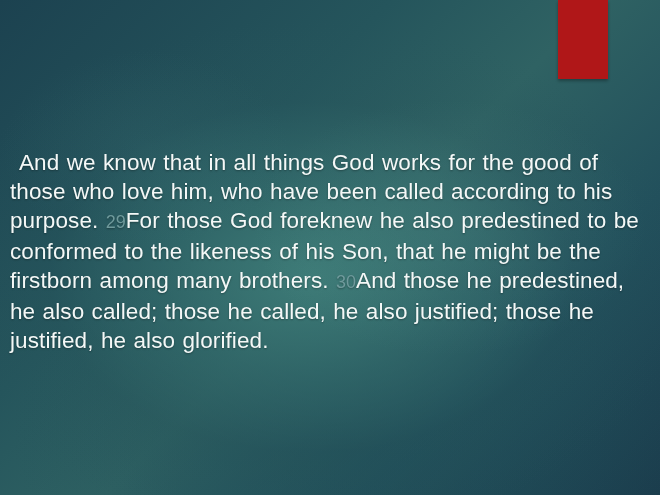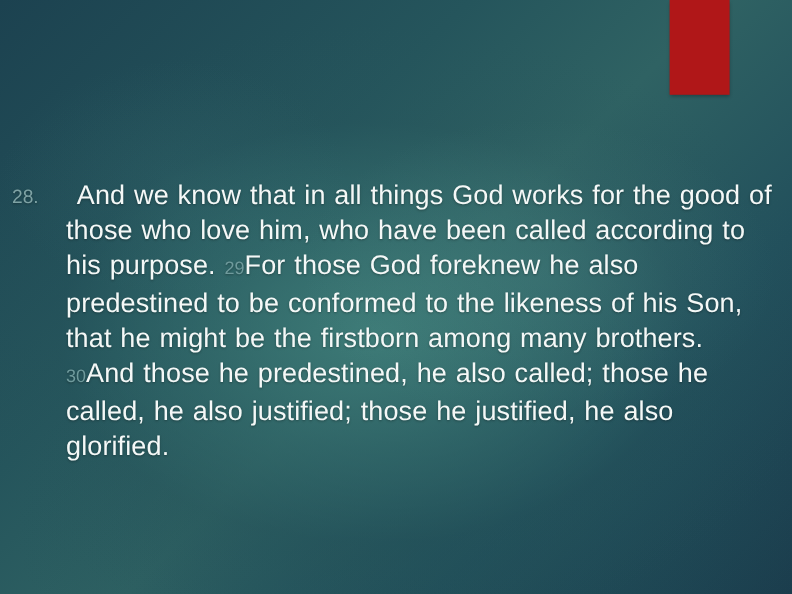--- a/index.html
+++ b/index.html
@@ -86,34 +86,33 @@
     color: #f4f8f7;
     font-size: 22.5px;
     line-height: 29px;
     letter-spacing: 0.1px;
     word-spacing: 1px;
     text-shadow: 0 1px 2px rgba(0,0,0,0.32);
   }
 
   .verse-body .vnum {
     color: #6f9a9c;
-    font-size: 15px;
+    font-size: 18px;
     letter-spacing: 0;
   }
 
   .lead-space { display: inline-block; width: 9px; }
 </style>
 </head>
 <body>
 
 <div class="slide">
 
   <div class="accent-bar"></div>
 
 
   <div class="body-block">
-    <div class="verse-marker">28.</div>
     <div class="verse-body">
       <span class="lead-space"></span><span><span>And we know that in all things God works for the good of those who love him, who have been called according to his purpose. </span><span class="vnum">29</span><span>For those God foreknew he also predestined to be conformed to the likeness of his Son, that he might be the firstborn among many brothers. </span><span class="vnum">30</span><span>And those he predestined, he also called; those he called, he also justified; those he justified, he also glorified.</span></span>
     </div>
   </div>
 
 </div>
 
 </body></html>

